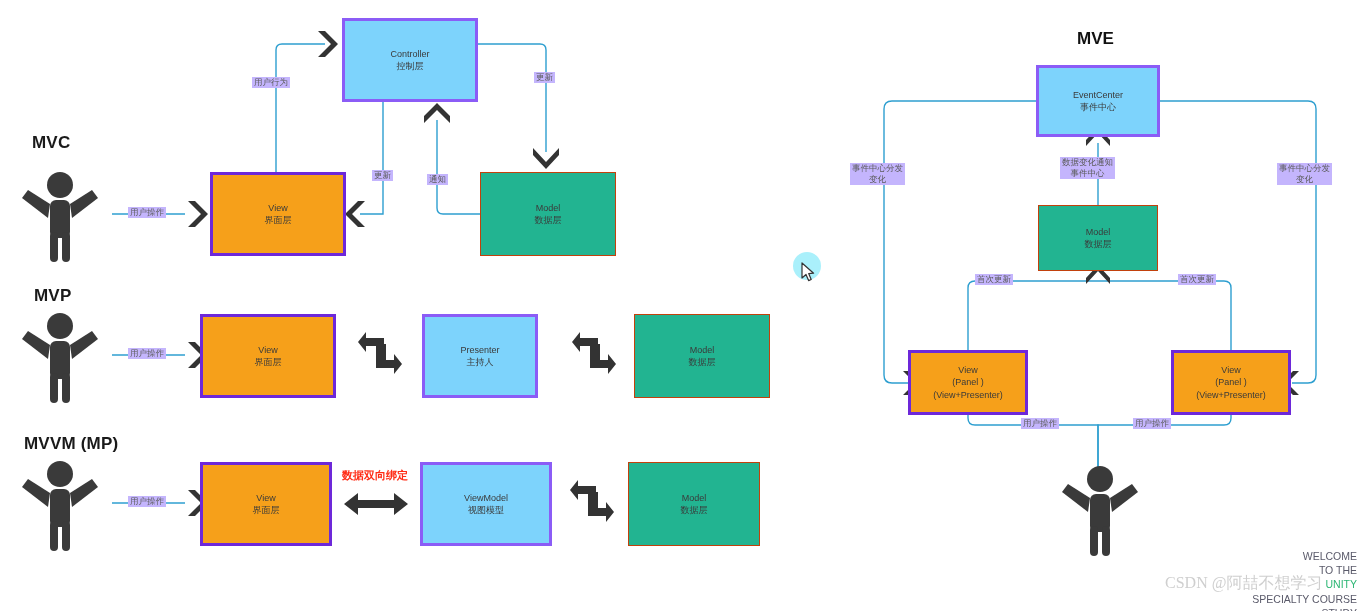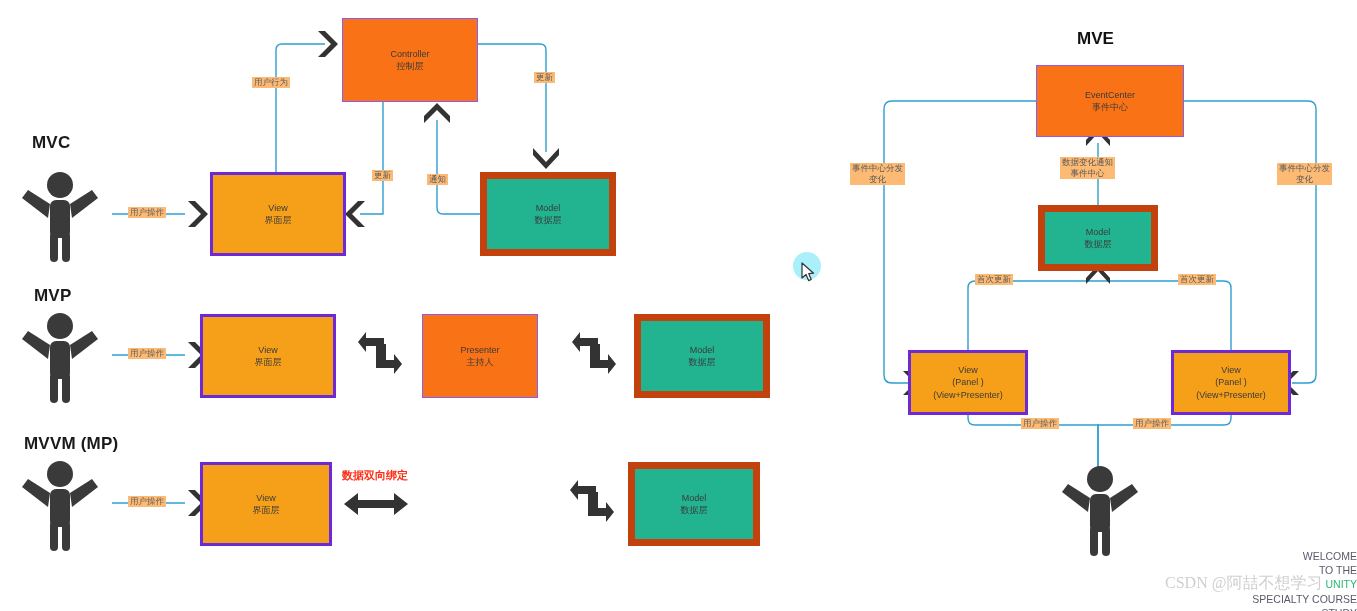--- a/index.html
+++ b/index.html
@@ -9,35 +9,35 @@
   }
   #canvas{position:relative;width:1357px;height:611px;background:#fff;}
   .svg-layer{position:absolute;left:0;top:0;width:1357px;height:611px;pointer-events:none;}
 
   .node{
     position:absolute;box-sizing:border-box;
     display:flex;flex-direction:column;align-items:center;justify-content:center;
     text-align:center;line-height:1.35;color:#3a3a3a;font-size:9px;
   }
   .node .ln{display:block;}
-  .node.cyan{background:#f97316;border:1px solid #8b5cf6;}
+  .node.cyan{background:#7dd3fc;border:3px solid #8b5cf6;}
   .node.orange{background:#F6A01A;border:3px solid #6d28d9;}
-  .node.green{background:#22B491;border:7px solid #c2410c;}
+  .node.green{background:#22B491;border:1px solid #c2410c;}
 
   .grp-title{
     position:absolute;font-weight:bold;color:#1a1a1a;font-size:17px;
     letter-spacing:.2px;white-space:nowrap;
   }
   .mve-title{
     position:absolute;font-weight:bold;color:#111;font-size:17px;white-space:nowrap;
   }
 
   .edge-label{
     position:absolute;color:#5b5b5b;font-size:8.5px;line-height:1.35;
-    text-align:center;white-space:nowrap;background:#fdba74;padding:0 2px;
+    text-align:center;white-space:nowrap;background:#c4b5fd;padding:0 2px;
   }
   .edge-label.two{line-height:1.3;}
   .edge-label.red{color:#ff2d16;font-weight:bold;font-size:11px;background:transparent;}
 
   .person{position:absolute;}
   .zarrow{position:absolute;}
   .bi-arrow{position:absolute;}
   .cursor-hl{
     position:absolute;width:28px;height:28px;border-radius:50%;
     background:#9BEDFA;opacity:.85;
@@ -197,20 +197,24 @@
       <rect x="50" y="64" width="8" height="30" rx="4" fill="#3a3a3a"></rect>
     </svg>
   </div>
 
   <div class="edge-label" style="left:128px;top:496px;">用户操作</div>
 
   <div class="node orange" style="left:200px;top:462px;width:132px;height:84px;">
     <span class="ln">View</span>
     <span class="ln">界面层</span>
   </div>
+  <div class="node cyan" style="left:420px;top:462px;width:132px;height:84px;">
+    <span class="ln">ViewModel</span>
+    <span class="ln">视图模型</span>
+  </div>
   <div class="node green" style="left:628px;top:462px;width:132px;height:84px;">
     <span class="ln">Model</span>
     <span class="ln">数据层</span>
   </div>
 
   <div class="edge-label red" style="left:340px;top:468px;">数据双向绑定</div>
 
   <div class="bi-arrow" style="left:344px;top:490px;">
     <svg width="64" height="28" viewBox="0 0 64 28">
       <path d="M0,14 L14,3 L14,10 L50,10 L50,3 L64,14 L50,25 L50,18 L14,18 L14,25 Z" fill="#333"></path>
@@ -220,21 +224,21 @@
   <div class="zarrow" style="left:570px;top:470px;">
     <svg width="44" height="68" viewBox="0 0 44 68">
       <path d="M20,16 L8,16 L8,10 L0,20 L8,30 L8,24 L26,24 L26,16 Z" fill="#333"></path>
       <path d="M24,38 L36,38 L36,32 L44,42 L36,52 L36,46 L18,46 L18,38 Z" fill="#333"></path>
       <path d="M18,22 L28,22 L28,42 L18,42 Z" fill="#333"></path>
     </svg>
   </div>
 
   <div class="mve-title" style="left:1077px;top:29px;">MVE</div>
 
-  <div class="node cyan" style="left:1036px;top:65px;width:148px;height:72px;">
+  <div class="node cyan" style="left:1036px;top:65px;width:124px;height:72px;">
     <span class="ln">EventCenter</span>
     <span class="ln">事件中心</span>
   </div>
 
   <div class="node green" style="left:1038px;top:205px;width:120px;height:66px;">
     <span class="ln">Model</span>
     <span class="ln">数据层</span>
   </div>
 
   <div class="node orange" style="left:908px;top:350px;width:120px;height:65px;">

